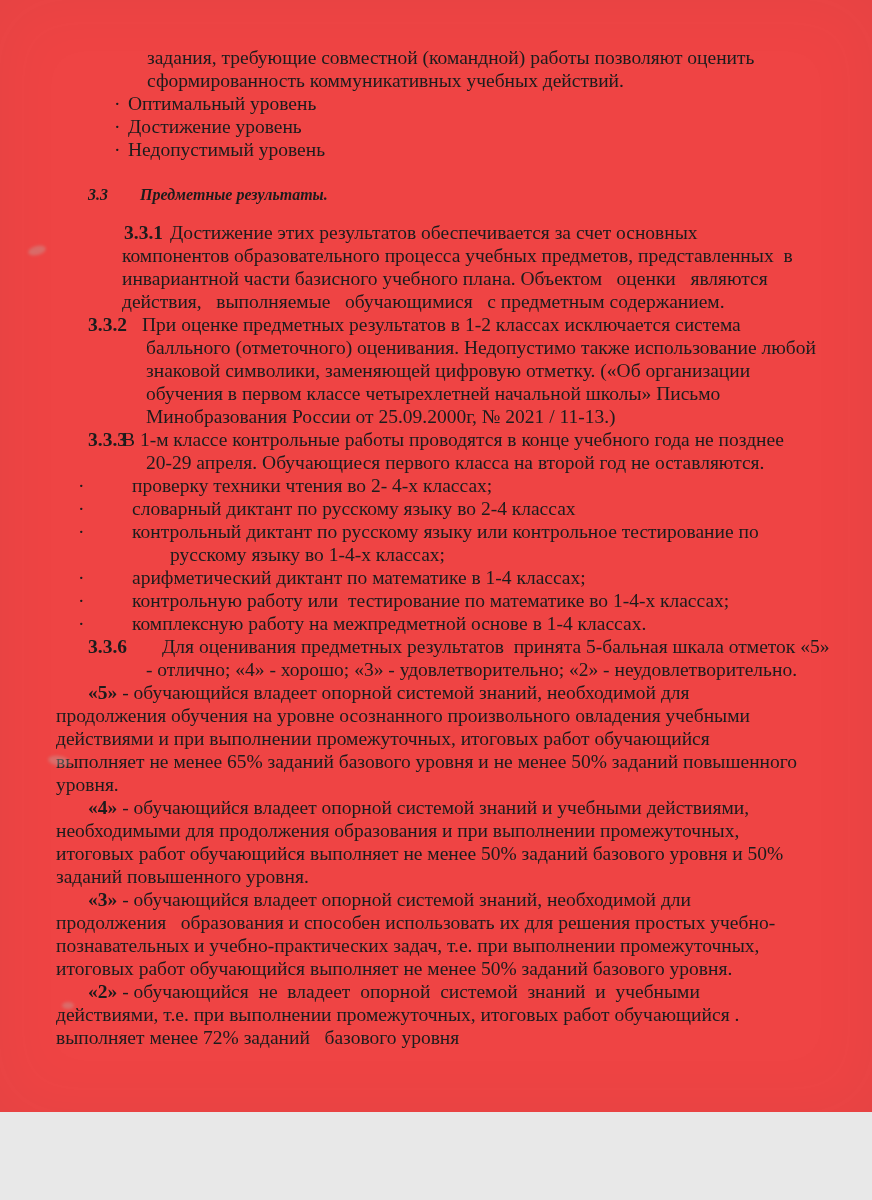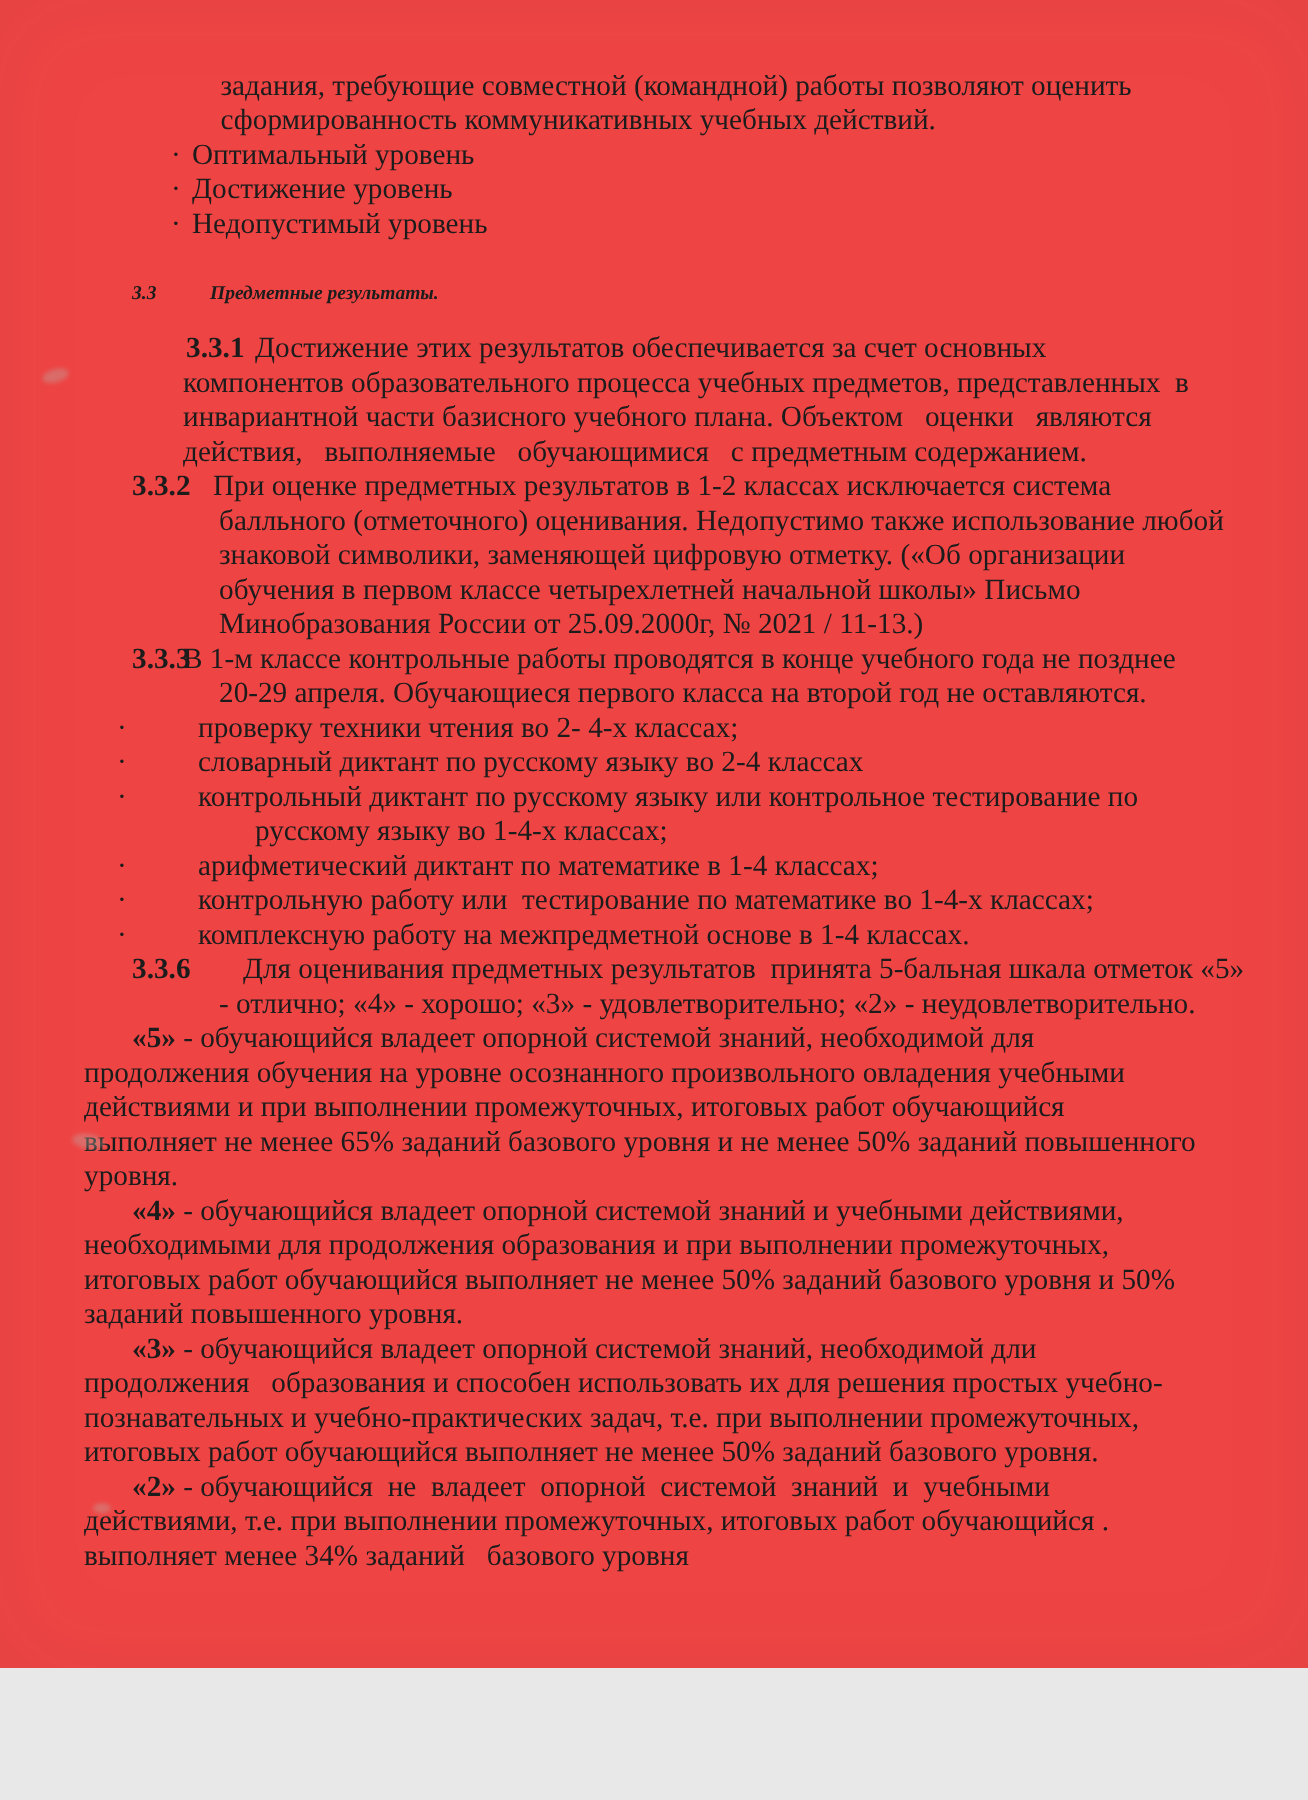--- a/index.html
+++ b/index.html
@@ -39,21 +39,21 @@
   .bullet{position:relative;}
   .levels .bullet{margin-left:128px;}
   .levels .dot{position:absolute;left:-14px;top:0;}
   .components .bullet{margin-left:170px;text-indent:-38px;}
   .components .dot{position:absolute;left:-54px;top:0;}
   .btext{white-space:pre-wrap;text-align:center;}
 
   
   .heading{
     margin:22px 0 14px 88px;
-    font-size:13px;line-height:24px;
+    font-size:16px;line-height:24px;
     font-weight:bold;font-style:italic;
   }
   .heading .hnum{display:inline-block;width:52px;}
 
   
   .grade{margin-left:56px;text-indent:32px;white-space:pre-wrap;}
   .grade .gmark{font-weight:bold;}
 
   
   .smudge{position:absolute;border-radius:50%;background:#b6b6ae;opacity:.35;filter:blur(1.5px);}
@@ -165,16 +165,16 @@
 итоговых работ обучающийся выполняет не менее 50% заданий базового уровня и 50%
 заданий повышенного уровня.</span></p>
 
     <p class="grade"><span class="gmark">«3»</span><span class="gtext"> - обучающийся владеет опорной системой знаний, необходимой дли
 продолжения   образования и способен использовать их для решения простых учебно-
 познавательных и учебно-практических задач, т.е. при выполнении промежуточных,
 итоговых работ обучающийся выполняет не менее 50% заданий базового уровня.</span></p>
 
     <p class="grade"><span class="gmark">«2»</span><span class="gtext"> - обучающийся  не  владеет  опорной  системой  знаний  и  учебными
 действиями, т.е. при выполнении промежуточных, итоговых работ обучающийся .
-выполняет менее 34% заданий   базового уровня</span></p>
+выполняет менее 72% заданий   базового уровня</span></p>
 
   </div>
 </div>
 
 </body></html>

